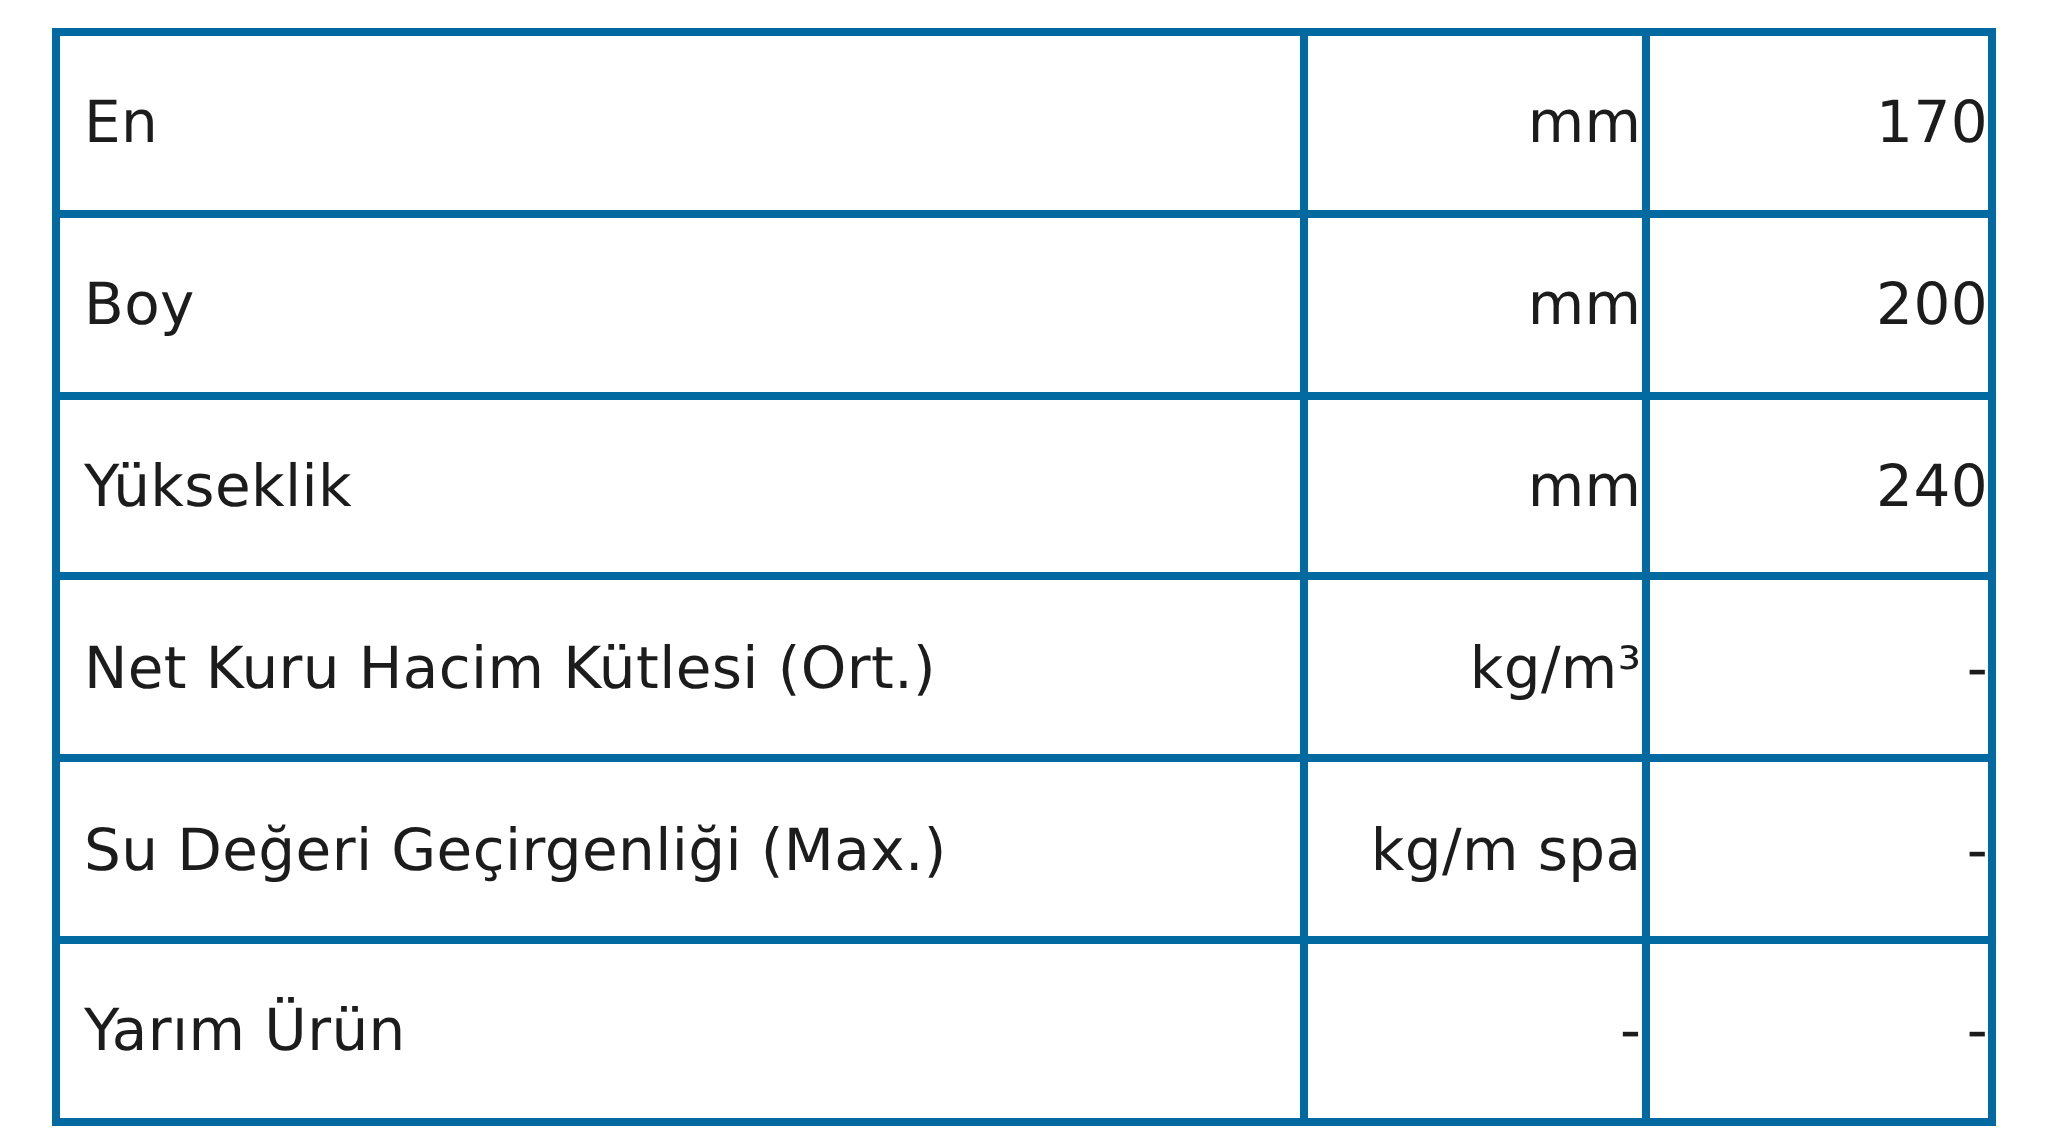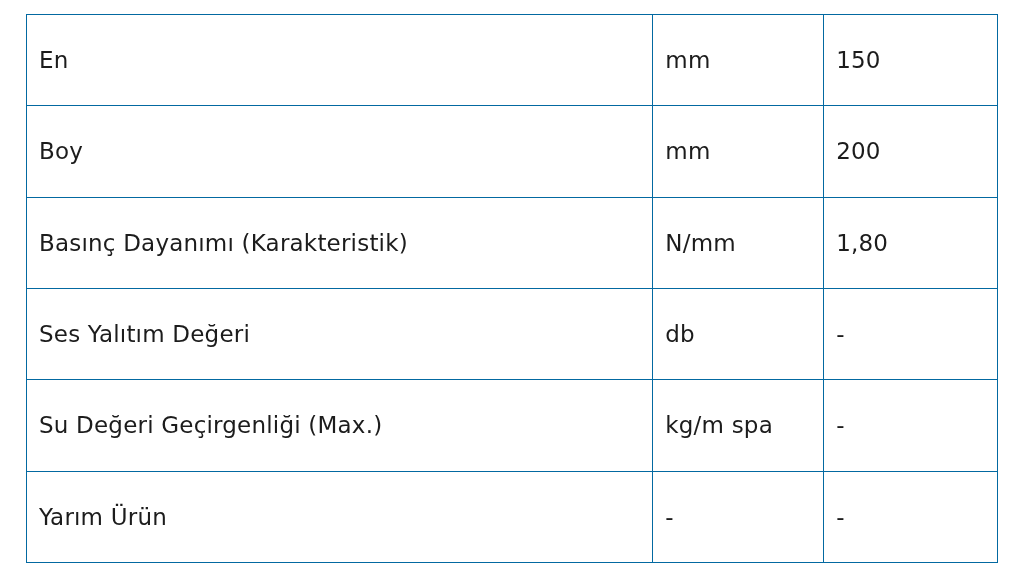--- a/index.html
+++ b/index.html
@@ -21,35 +21,35 @@
     box-sizing: border-box;
     padding: 14px 26px 10px 26px;
   }
   table.spec {
     width: 100%;
     height: 100%;
     border-collapse: collapse;
     table-layout: fixed;
   }
   table.spec td {
-    border: 1px solid #0369a1;
+    border: 4px solid #0369a1;
     padding: 0 0 0 12px;
-    font-size: 23px;
+    font-size: 29px;
     line-height: 1.05;
     letter-spacing: 0.2px;
     vertical-align: middle;
     white-space: nowrap;
     overflow: hidden;
   }
   td.col-prop {
     text-align: left;
   }
   td.col-unit,
   td.col-value {
-    text-align: left;
+    text-align: right;
     padding-left: 0;
   }
   col.c-prop { width: 64.5%; }
   col.c-unit { width: 17.6%; }
   col.c-value { width: 17.9%; }
   sup {
     font-size: 0.62em;
     vertical-align: super;
     line-height: 0;
   }
@@ -61,35 +61,35 @@
   <table class="spec">
     <colgroup>
       <col class="c-prop">
       <col class="c-unit">
       <col class="c-value">
     </colgroup>
     <tbody>
       <tr>
         <td class="col-prop">En</td>
         <td class="col-unit">mm</td>
-        <td class="col-value">150</td>
+        <td class="col-value">170</td>
       </tr>
       <tr>
         <td class="col-prop">Boy</td>
         <td class="col-unit">mm</td>
         <td class="col-value">200</td>
       </tr>
       <tr>
-        <td class="col-prop">Basınç Dayanımı (Karakteristik)</td>
-        <td class="col-unit">N/mm</td>
-        <td class="col-value">1,80</td>
+        <td class="col-prop">Yükseklik</td>
+        <td class="col-unit">mm</td>
+        <td class="col-value">240</td>
       </tr>
       <tr>
-        <td class="col-prop">Ses Yalıtım Değeri</td>
-        <td class="col-unit">db</td>
+        <td class="col-prop">Net Kuru Hacim Kütlesi (Ort.)</td>
+        <td class="col-unit">kg/m³</td>
         <td class="col-value">-</td>
       </tr>
       <tr>
         <td class="col-prop">Su Değeri Geçirgenliği (Max.)</td>
         <td class="col-unit">kg/m spa</td>
         <td class="col-value">-</td>
       </tr>
       <tr>
         <td class="col-prop">Yarım Ürün</td>
         <td class="col-unit">-</td>

